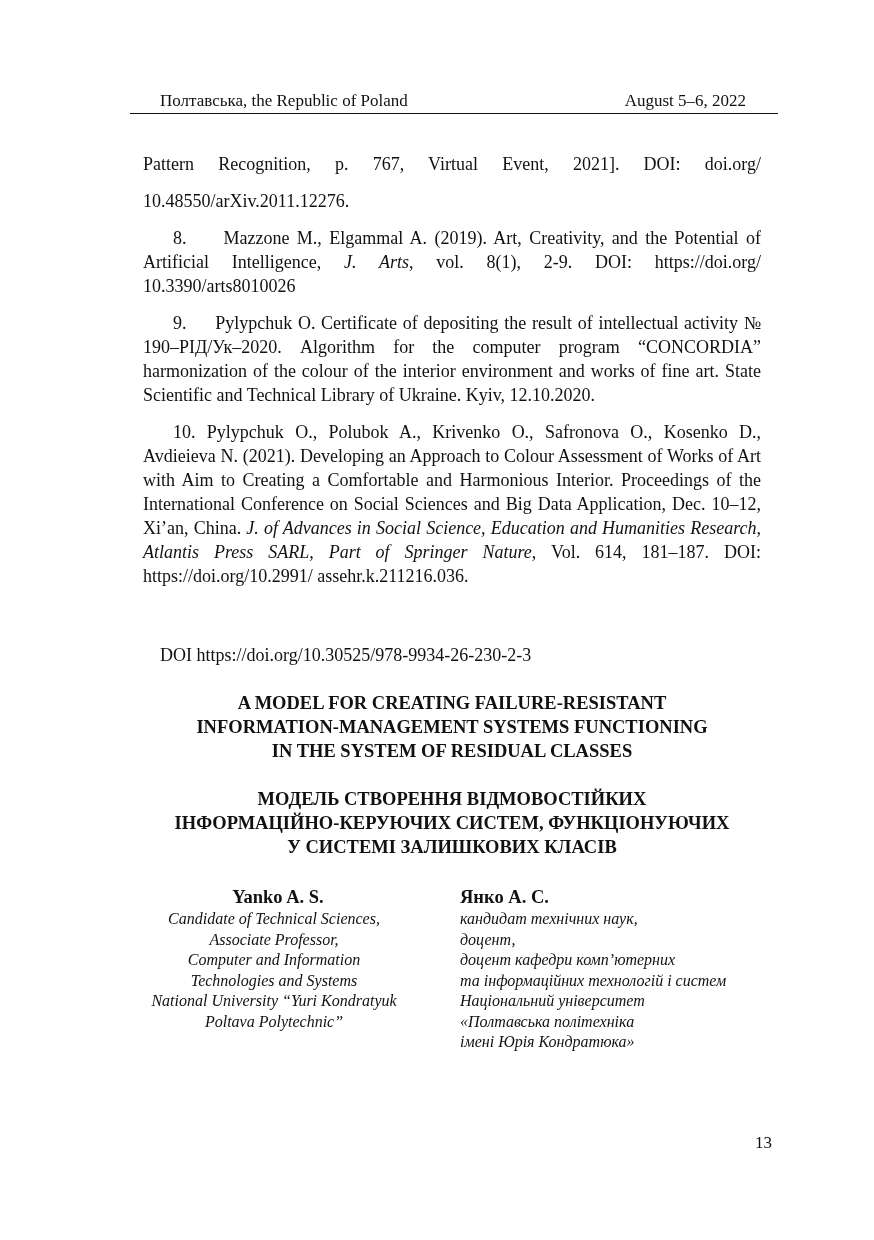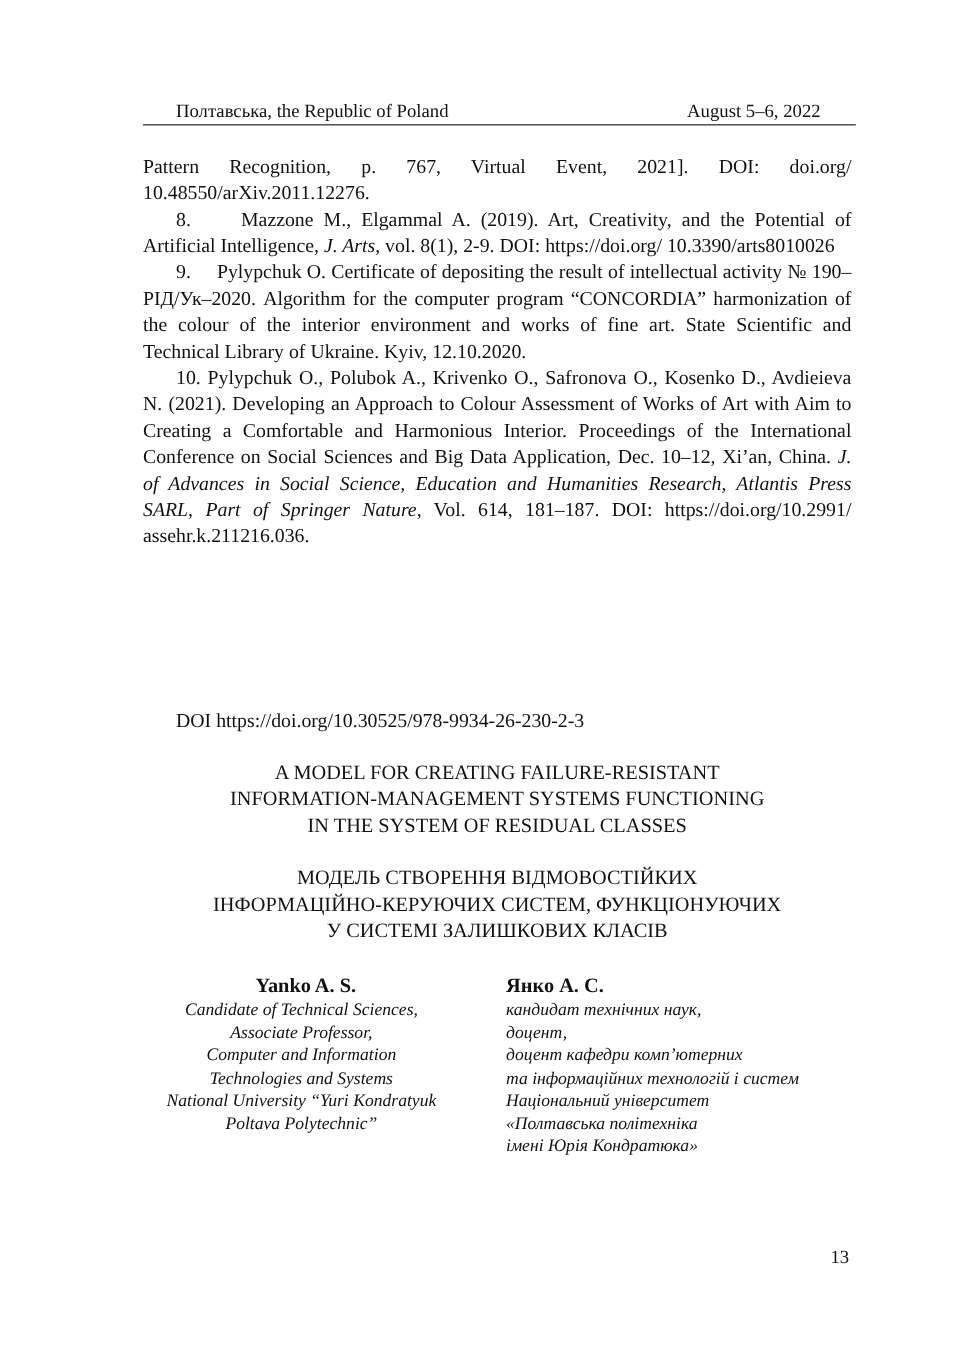--- a/index.html
+++ b/index.html
@@ -37,38 +37,38 @@
     .refs {
       position: absolute;
       left: 130px;
       top: 139px;
       width: 644px;
       font-size: 18px;
       line-height: 24px;
       text-align: justify;
     }
     .refs p {
-      margin: 0;
+      margin: 13px;
     }
     .refs p.indent {
       text-indent: 30px;
     }
     .refs i { font-style: italic; }
     .doi-line {
       position: absolute;
       left: 160px;
       top: 645px;
       font-size: 18px;
     }
     .title-en, .title-uk {
       position: absolute;
       left: 130px;
       width: 644px;
       text-align: center;
-      font-weight: normal;
+      font-weight: bold;
       font-size: 18.5px;
       line-height: 24px;
     }
     .title-en { top: 691px; }
     .title-uk { top: 787px; }
     .author-row {
       position: absolute;
       top: 885px;
       left: 130px;
       width: 644px;

